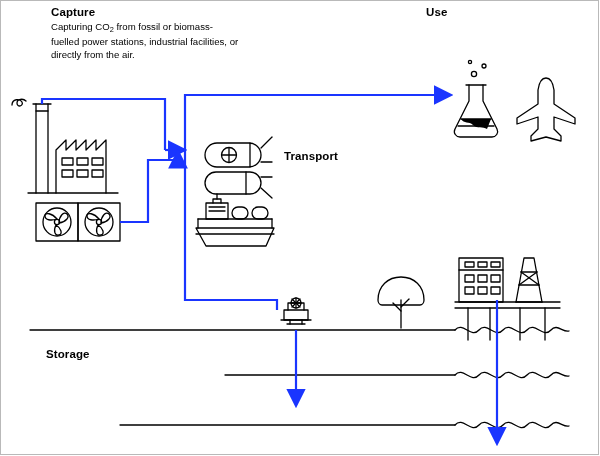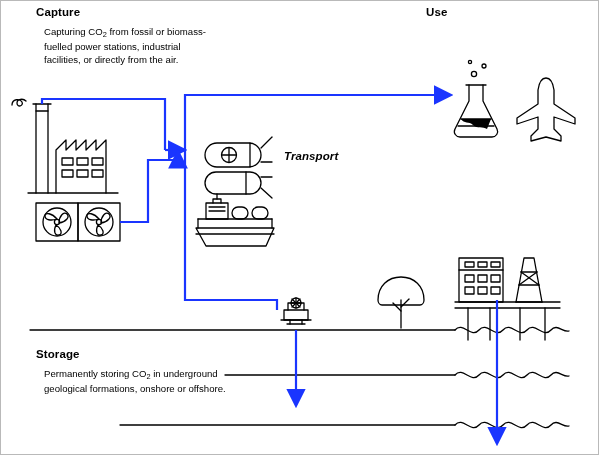--- a/index.html
+++ b/index.html
@@ -37,30 +37,30 @@
   }
   .ttl {
     font-size: 11.5px;
     font-weight: bold;
     margin: 0 0 3px 0;
     letter-spacing: 0.1px;
   }
   .body {
     font-size: 9.6px;
     line-height: 12.6px;
-    margin: 8px;
+    margin: 0;
   }
   .body sub {
     font-size: 7.4px;
     vertical-align: -0.22em;
   }
-  #capture-text { left: 36px; top: 6px; width: 190px; }
+  #capture-text { left: 51px; top: 6px; width: 190px; }
   #use-text { left: 426px; top: 6px; width: 160px; }
-  #transport-text { left: 284px; top: 150px; width: 200px; font-style: italic; }
-  #storage-text { left: 36px; top: 348px; width: 210px; }
+  #transport-text { left: 284px; top: 150px; width: 200px; }
+  #storage-text { left: 46px; top: 348px; width: 210px; }
 </style>
 </head>
 <body>
 
 <div id="stage">
 
   <div id="border"></div>
 
   <svg class="layer" viewBox="0 0 600 456" xmlns="http://www.w3.org/2000/svg">
     <g fill="none" stroke="#000000" stroke-width="1.3" stroke-linejoin="round" stroke-linecap="round">
@@ -255,16 +255,15 @@
   <div class="txtblock" id="use-text">
     <p class="ttl">Use</p>
   </div>
 
   <div class="txtblock" id="transport-text">
     <p class="ttl">Transport</p>
   </div>
 
   <div class="txtblock" id="storage-text">
     <p class="ttl">Storage</p>
-    <p class="body">Permanently storing CO<sub>2</sub> in underground geological formations, onshore or offshore.</p>
   </div>
 
 </div>
 
 </body></html>

